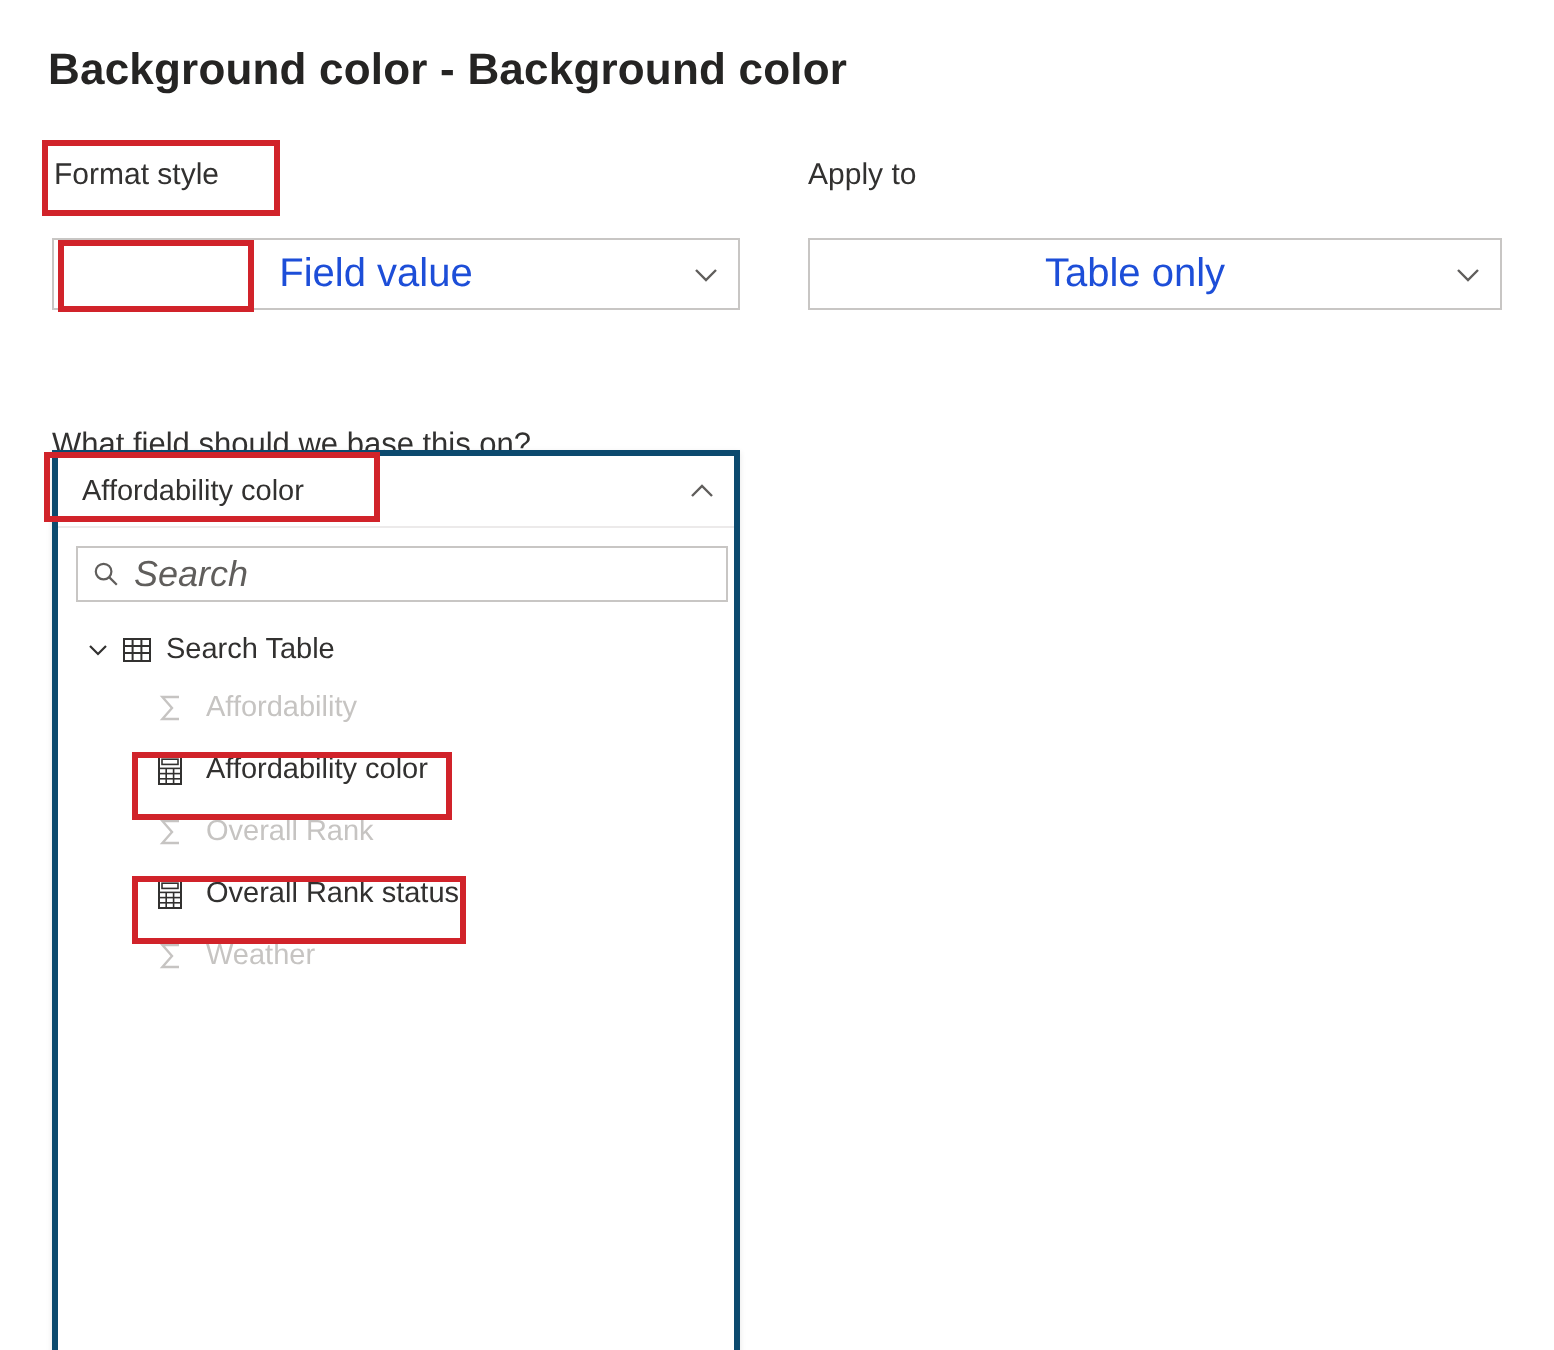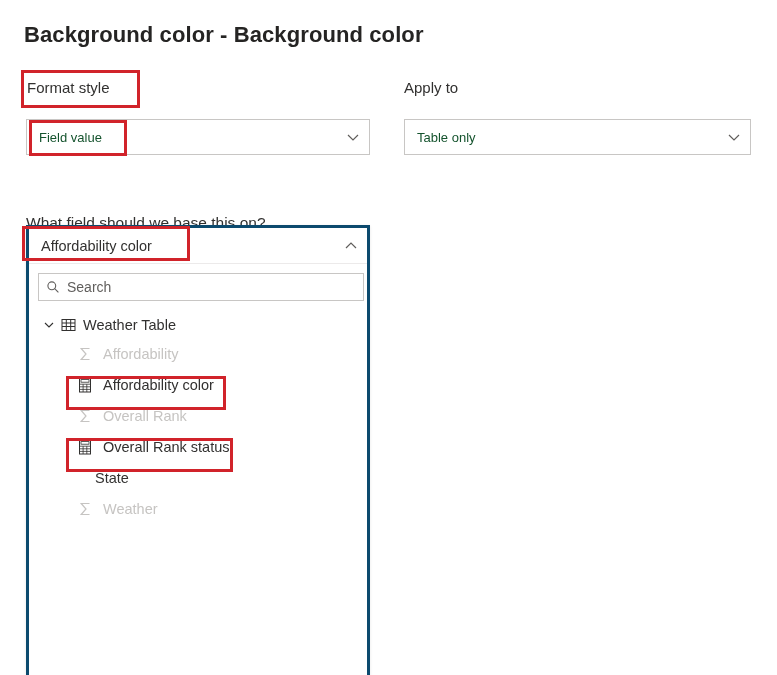--- a/index.html
+++ b/index.html
@@ -43,26 +43,27 @@
   .combo {
     position: absolute;
     height: 36px;
     background: #ffffff;
     border: 1px solid #c8c6c4;
     display: flex;
     align-items: center;
     cursor: pointer;
   }
   .combo .combo-text {
-    font-size: 13px;
-    color: #14532d;
+    font-size: 20px;
+    color: #1d4ed8;
     padding-left: 12px;
     flex: 1 1 auto;
     white-space: nowrap;
     overflow: hidden;
+    text-align: center;
   }
   .combo .chev {
     width: 32px;
     flex: 0 0 32px;
     display: flex;
     align-items: center;
     justify-content: center;
   }
   #combo-format-style { left: 26px;  top: 119px; width: 344px; }
   #combo-apply-to     { left: 404px; top: 119px; width: 347px; }
@@ -113,24 +114,25 @@
     align-items: center;
   }
   #search-row .search-ico {
     width: 28px; flex: 0 0 28px;
     display: flex; align-items: center; justify-content: center;
   }
   #search-input {
     border: none; outline: none;
     flex: 1 1 auto;
     font-family: "Liberation Sans", sans-serif;
-    font-size: 14px;
+    font-size: 18px;
     color: #c2410c;
     background: transparent;
     padding: 0;
+    font-style: italic;
   }
   #search-input::placeholder { color: #605e5c; opacity: 1; }
 
   
   #tree {
     position: absolute;
     left: 0; top: 84px;
     width: 100%;
   }
   .tree-table-row {
@@ -254,21 +256,21 @@
         </span>
         <span class="tbl-ico">
           <svg width="15" height="14" viewBox="0 0 15 14">
             <rect x="1" y="1.5" width="13" height="11" fill="none" stroke="#323130" stroke-width="1"></rect>
             <line x1="1" y1="5" x2="14" y2="5" stroke="#323130" stroke-width="1"></line>
             <line x1="1" y1="8.5" x2="14" y2="8.5" stroke="#323130" stroke-width="1"></line>
             <line x1="5.3" y1="1.5" x2="5.3" y2="12.5" stroke="#323130" stroke-width="1"></line>
             <line x1="9.7" y1="1.5" x2="9.7" y2="12.5" stroke="#323130" stroke-width="1"></line>
           </svg>
         </span>
-        <span class="tbl-name">Weather Table</span>
+        <span class="tbl-name">Search Table</span>
       </div>
 
       <div class="tree-item disabled">
         <span class="item-ico">
           <svg width="13" height="14" viewBox="0 0 13 14">
             <path d="M10.5 1.5 H2.2 L7 7 L2.2 12.5 H10.5" fill="none" stroke="#c6c4c2" stroke-width="1.2"></path>
           </svg>
         </span>
         <span class="item-name">Affordability</span>
       </div>
@@ -305,23 +307,20 @@
             <line x1="1.5" y1="7.2" x2="12.5" y2="7.2" stroke="#323130" stroke-width="0.8"></line>
             <line x1="1.5" y1="9.8" x2="12.5" y2="9.8" stroke="#323130" stroke-width="0.8"></line>
             <line x1="1.5" y1="12.4" x2="12.5" y2="12.4" stroke="#323130" stroke-width="0.8"></line>
             <line x1="5.1" y1="7.2" x2="5.1" y2="15" stroke="#323130" stroke-width="0.8"></line>
             <line x1="8.8" y1="7.2" x2="8.8" y2="15" stroke="#323130" stroke-width="0.8"></line>
           </svg>
         </span>
         <span class="item-name">Overall Rank status</span>
       </div>
 
-      <div class="tree-item noicon">
-        <span class="item-name">State</span>
-      </div>
 
       <div class="tree-item disabled">
         <span class="item-ico">
           <svg width="13" height="14" viewBox="0 0 13 14">
             <path d="M10.5 1.5 H2.2 L7 7 L2.2 12.5 H10.5" fill="none" stroke="#c6c4c2" stroke-width="1.2"></path>
           </svg>
         </span>
         <span class="item-name">Weather</span>
       </div>
 

